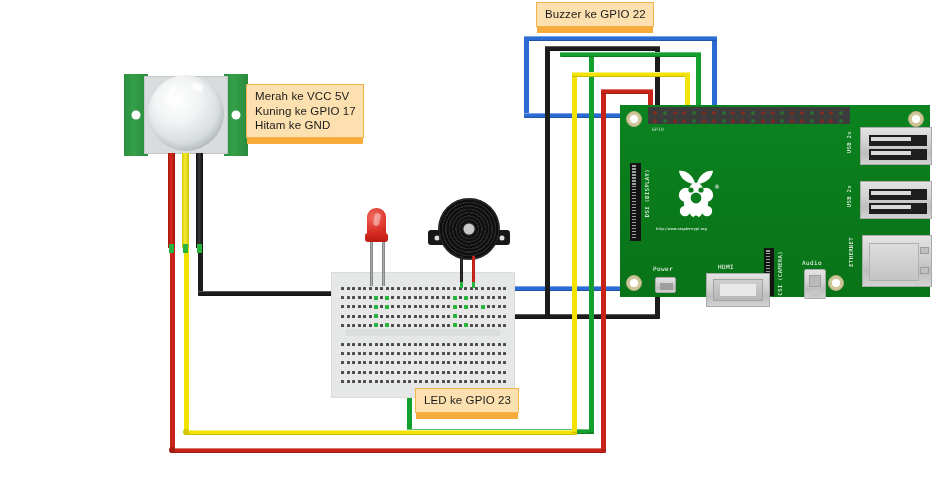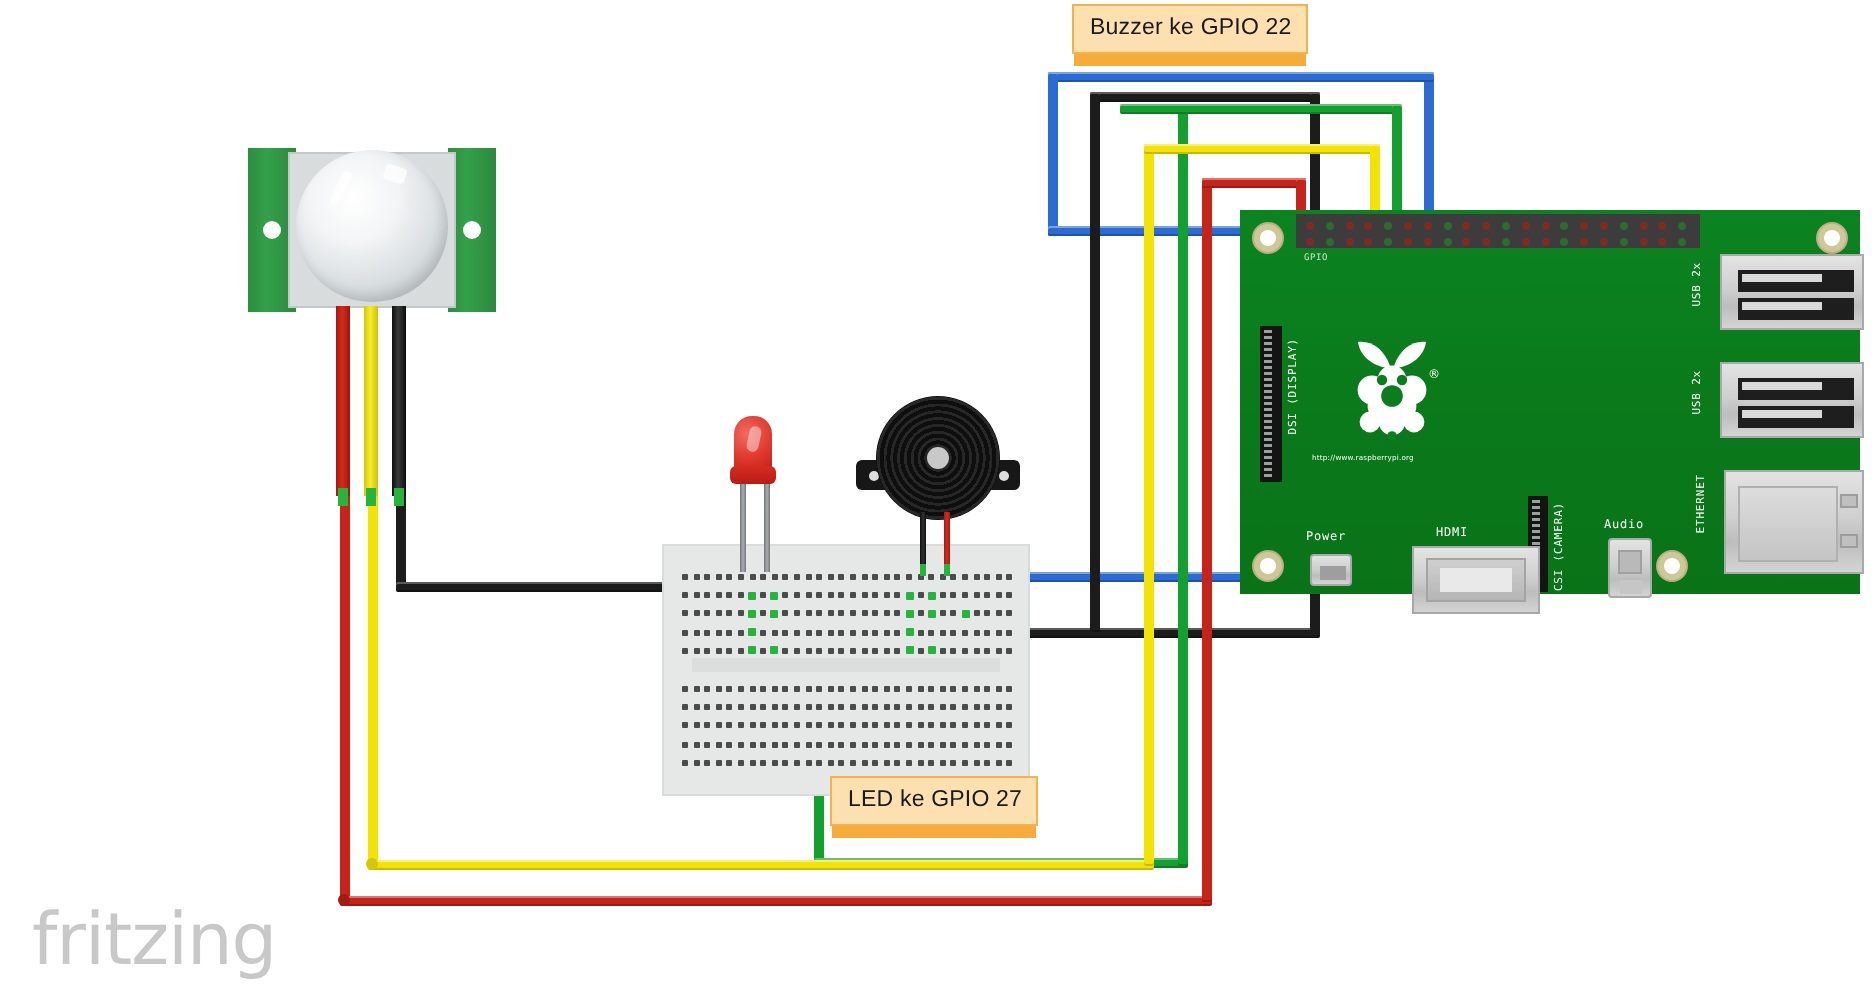--- a/index.html
+++ b/index.html
@@ -744,18 +744,20 @@
 
     <div class="metal" style="left:184px; top:164px; width:22px; height:30px; border-radius:2px;">
       <span style="position:absolute; left:4px; top:5px; width:12px; height:12px; background:#b9b9b9; border:1px solid #a0a0a0;"></span>
       <span style="position:absolute; left:5px; top:20px; width:11px; height:7px; background:#c6c6c6;"></span>
     </div>
     <div class="silk-h" style="left:182px; top:154px;">Audio</div>
   </div>
 
   <div class="note" style="left:536px; top:2px;">Buzzer ke GPIO 22</div>
 
-
-  <div class="note" style="left:415px; top:388px;">LED ke GPIO 27</div>
-
-  <div id="fritzing-logo">fritzing</div>
+  <div class="note" style="left:246px; top:84px;">Merah ke VCC 5V
+Kuning ke GPIO 17
+Hitam ke GND</div>
+
+  <div class="note" style="left:415px; top:388px;">LED ke GPIO 23</div>
+
 
 </div>
 
 </body></html>

